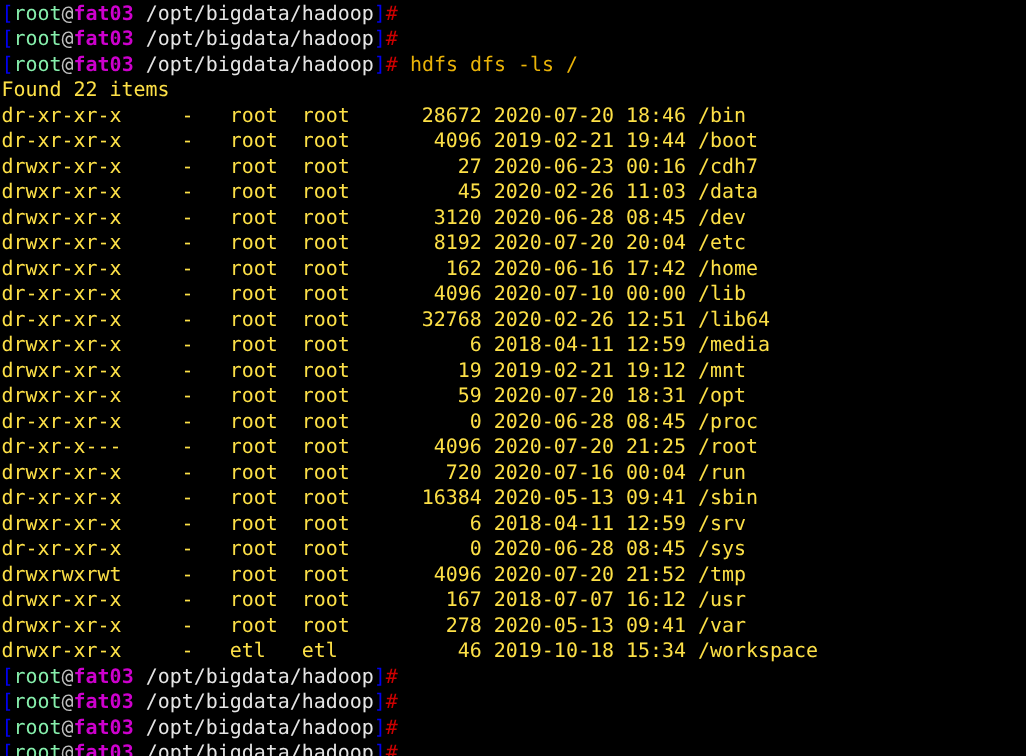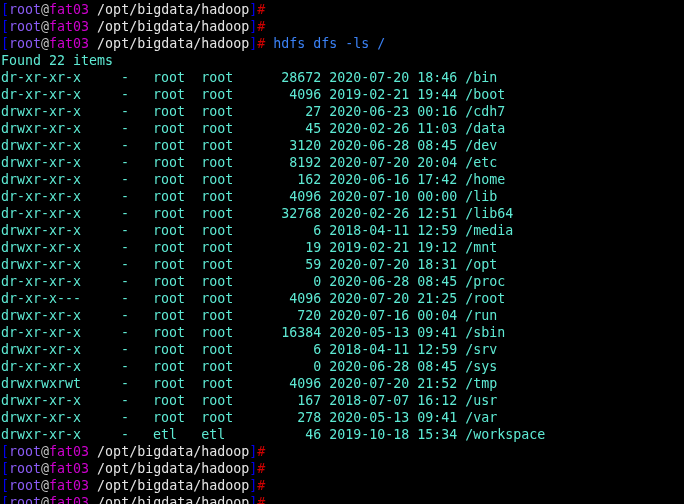--- a/index.html
+++ b/index.html
@@ -28,24 +28,24 @@
     letter-spacing: 0px;
     -webkit-font-smoothing: none;
   }
   .line {
     height: 17px;
     white-space: pre;
     font-variant-ligatures: none;
   }
   
   .c-bracket { color: #0000ee; }
-  .c-user    { color: #8b5cf6; }
+  .c-user    { color: #86efac; }
   .c-at      { color: #c0c0c0; }
-  .c-host    { color: #cd00cd; }
+  .c-host    { color: #cd00cd; font-weight: bold; }
   .c-path    { color: #e5e5e5; }
   .c-hash    { color: #cd0000; }
-  .c-cmd     { color: #3b82f6; }
-  .c-out     { color: #5eead4; }
+  .c-cmd     { color: #eab308; }
+  .c-out     { color: #fde047; }
 </style>
 </head>
 <body>
 
 <div id="terminal"><div class="line"><span class="c-bracket">[</span><span class="c-user">root</span><span class="c-at">@</span><span class="c-host">fat03</span><span class="c-at"> </span><span class="c-path">/opt/bigdata/hadoop</span><span class="c-bracket">]</span><span class="c-hash">#</span></div><div class="line"><span class="c-bracket">[</span><span class="c-user">root</span><span class="c-at">@</span><span class="c-host">fat03</span><span class="c-at"> </span><span class="c-path">/opt/bigdata/hadoop</span><span class="c-bracket">]</span><span class="c-hash">#</span></div><div class="line"><span class="c-bracket">[</span><span class="c-user">root</span><span class="c-at">@</span><span class="c-host">fat03</span><span class="c-at"> </span><span class="c-path">/opt/bigdata/hadoop</span><span class="c-bracket">]</span><span class="c-hash">#</span><span class="c-cmd"> hdfs dfs -ls /</span></div><div class="line"><span class="c-out">Found 22 items</span></div><div class="line"><span class="c-out">dr-xr-xr-x     -   root  root      28672 2020-07-20 18:46 /bin</span></div><div class="line"><span class="c-out">dr-xr-xr-x     -   root  root       4096 2019-02-21 19:44 /boot</span></div><div class="line"><span class="c-out">drwxr-xr-x     -   root  root         27 2020-06-23 00:16 /cdh7</span></div><div class="line"><span class="c-out">drwxr-xr-x     -   root  root         45 2020-02-26 11:03 /data</span></div><div class="line"><span class="c-out">drwxr-xr-x     -   root  root       3120 2020-06-28 08:45 /dev</span></div><div class="line"><span class="c-out">drwxr-xr-x     -   root  root       8192 2020-07-20 20:04 /etc</span></div><div class="line"><span class="c-out">drwxr-xr-x     -   root  root        162 2020-06-16 17:42 /home</span></div><div class="line"><span class="c-out">dr-xr-xr-x     -   root  root       4096 2020-07-10 00:00 /lib</span></div><div class="line"><span class="c-out">dr-xr-xr-x     -   root  root      32768 2020-02-26 12:51 /lib64</span></div><div class="line"><span class="c-out">drwxr-xr-x     -   root  root          6 2018-04-11 12:59 /media</span></div><div class="line"><span class="c-out">drwxr-xr-x     -   root  root         19 2019-02-21 19:12 /mnt</span></div><div class="line"><span class="c-out">drwxr-xr-x     -   root  root         59 2020-07-20 18:31 /opt</span></div><div class="line"><span class="c-out">dr-xr-xr-x     -   root  root          0 2020-06-28 08:45 /proc</span></div><div class="line"><span class="c-out">dr-xr-x---     -   root  root       4096 2020-07-20 21:25 /root</span></div><div class="line"><span class="c-out">drwxr-xr-x     -   root  root        720 2020-07-16 00:04 /run</span></div><div class="line"><span class="c-out">dr-xr-xr-x     -   root  root      16384 2020-05-13 09:41 /sbin</span></div><div class="line"><span class="c-out">drwxr-xr-x     -   root  root          6 2018-04-11 12:59 /srv</span></div><div class="line"><span class="c-out">dr-xr-xr-x     -   root  root          0 2020-06-28 08:45 /sys</span></div><div class="line"><span class="c-out">drwxrwxrwt     -   root  root       4096 2020-07-20 21:52 /tmp</span></div><div class="line"><span class="c-out">drwxr-xr-x     -   root  root        167 2018-07-07 16:12 /usr</span></div><div class="line"><span class="c-out">drwxr-xr-x     -   root  root        278 2020-05-13 09:41 /var</span></div><div class="line"><span class="c-out">drwxr-xr-x     -   etl   etl          46 2019-10-18 15:34 /workspace</span></div><div class="line"><span class="c-bracket">[</span><span class="c-user">root</span><span class="c-at">@</span><span class="c-host">fat03</span><span class="c-at"> </span><span class="c-path">/opt/bigdata/hadoop</span><span class="c-bracket">]</span><span class="c-hash">#</span></div><div class="line"><span class="c-bracket">[</span><span class="c-user">root</span><span class="c-at">@</span><span class="c-host">fat03</span><span class="c-at"> </span><span class="c-path">/opt/bigdata/hadoop</span><span class="c-bracket">]</span><span class="c-hash">#</span></div><div class="line"><span class="c-bracket">[</span><span class="c-user">root</span><span class="c-at">@</span><span class="c-host">fat03</span><span class="c-at"> </span><span class="c-path">/opt/bigdata/hadoop</span><span class="c-bracket">]</span><span class="c-hash">#</span></div><div class="line"><span class="c-bracket">[</span><span class="c-user">root</span><span class="c-at">@</span><span class="c-host">fat03</span><span class="c-at"> </span><span class="c-path">/opt/bigdata/hadoop</span><span class="c-bracket">]</span><span class="c-hash">#</span></div></div>
 
 </body></html>

